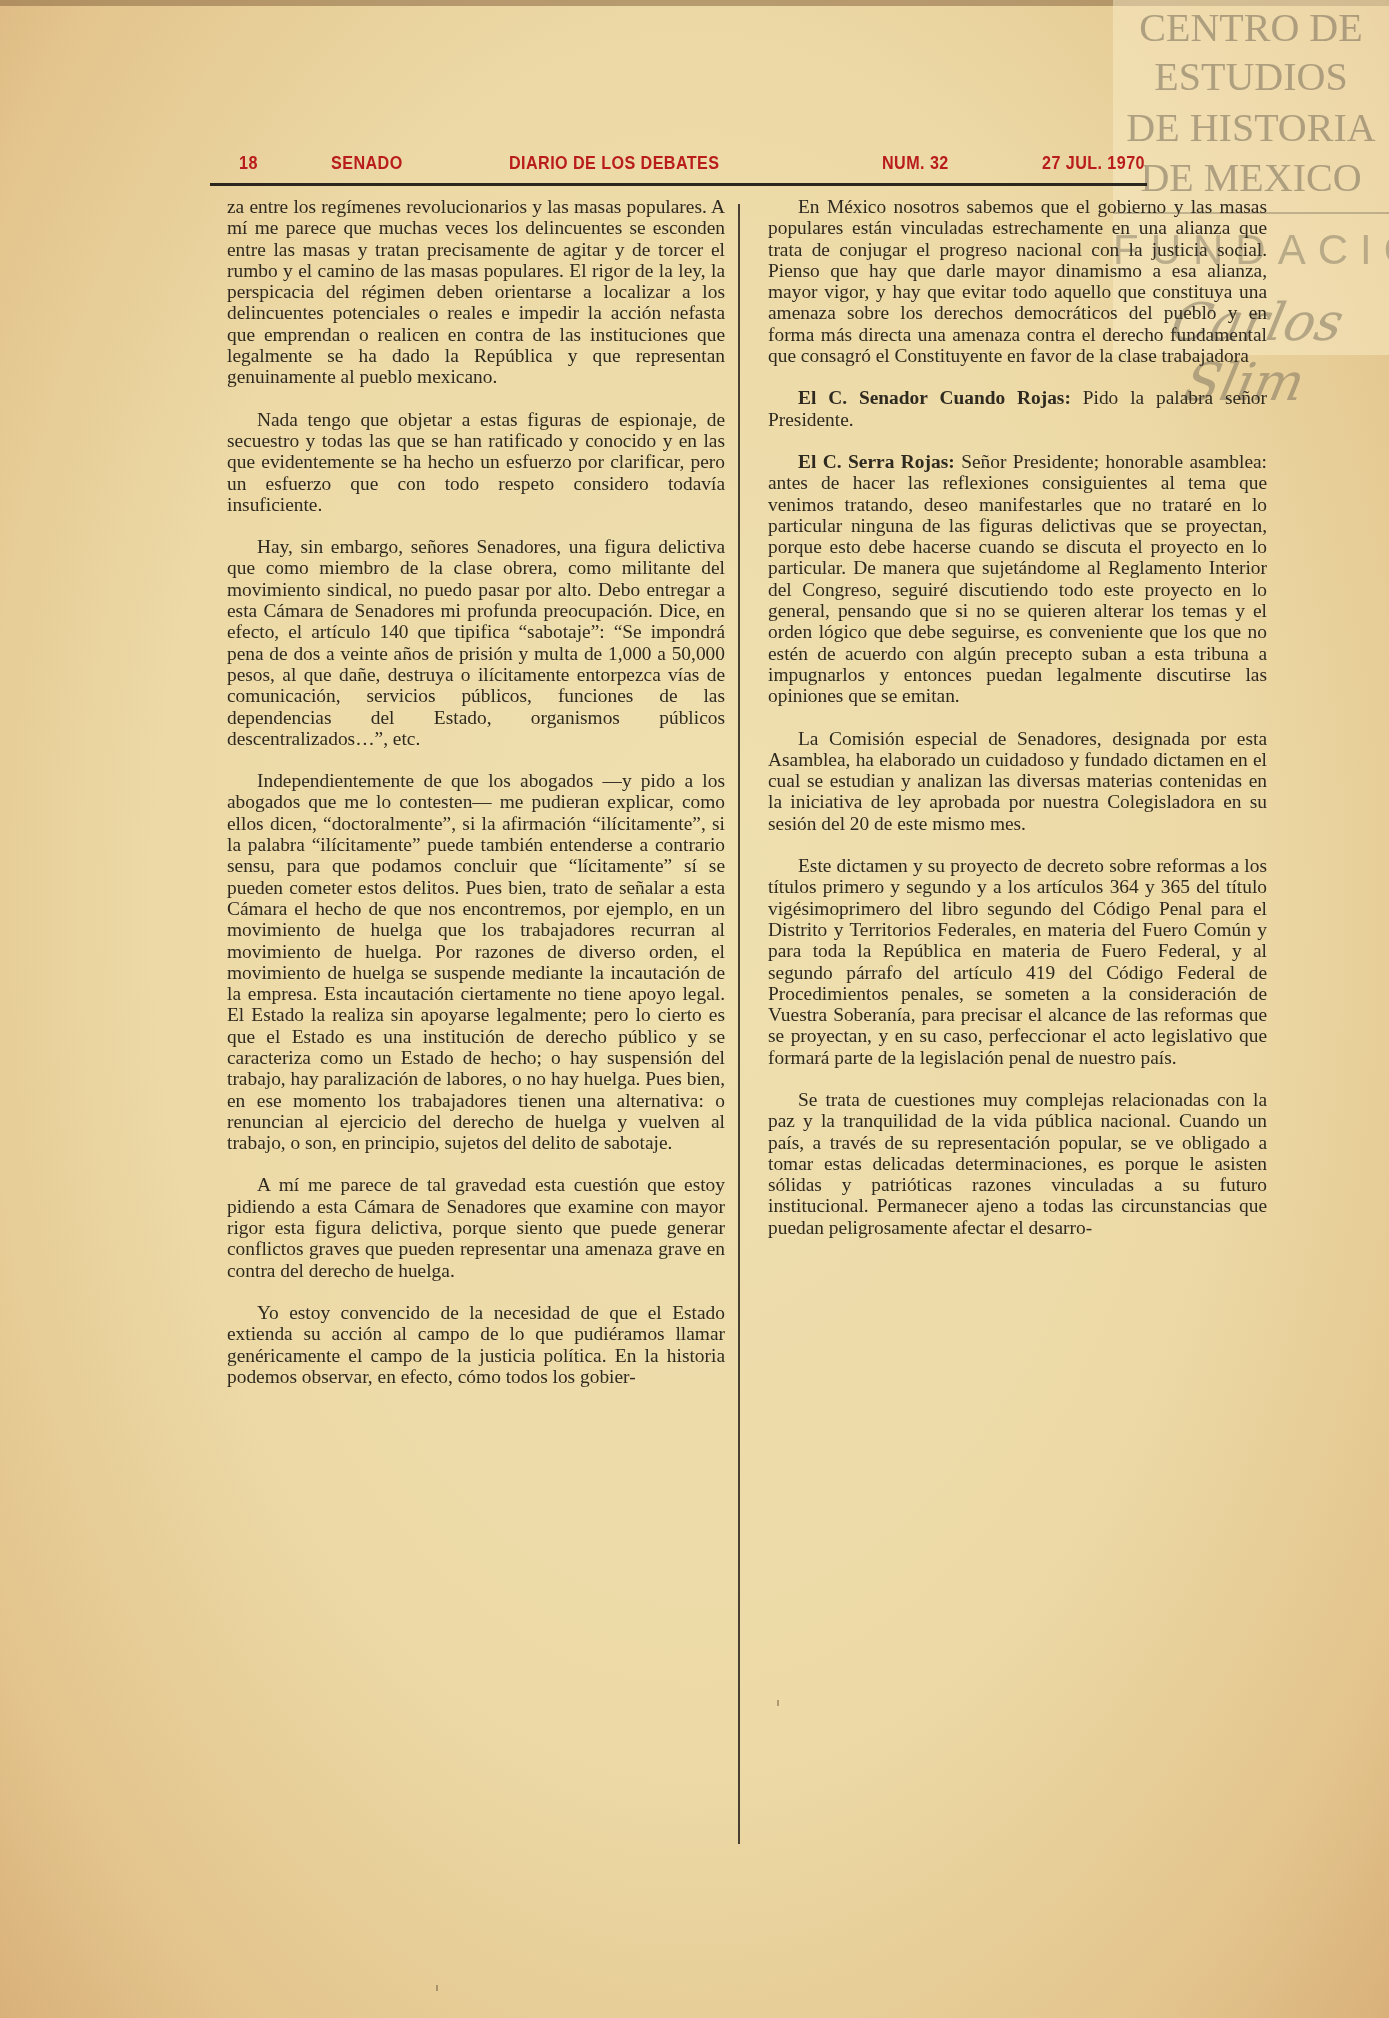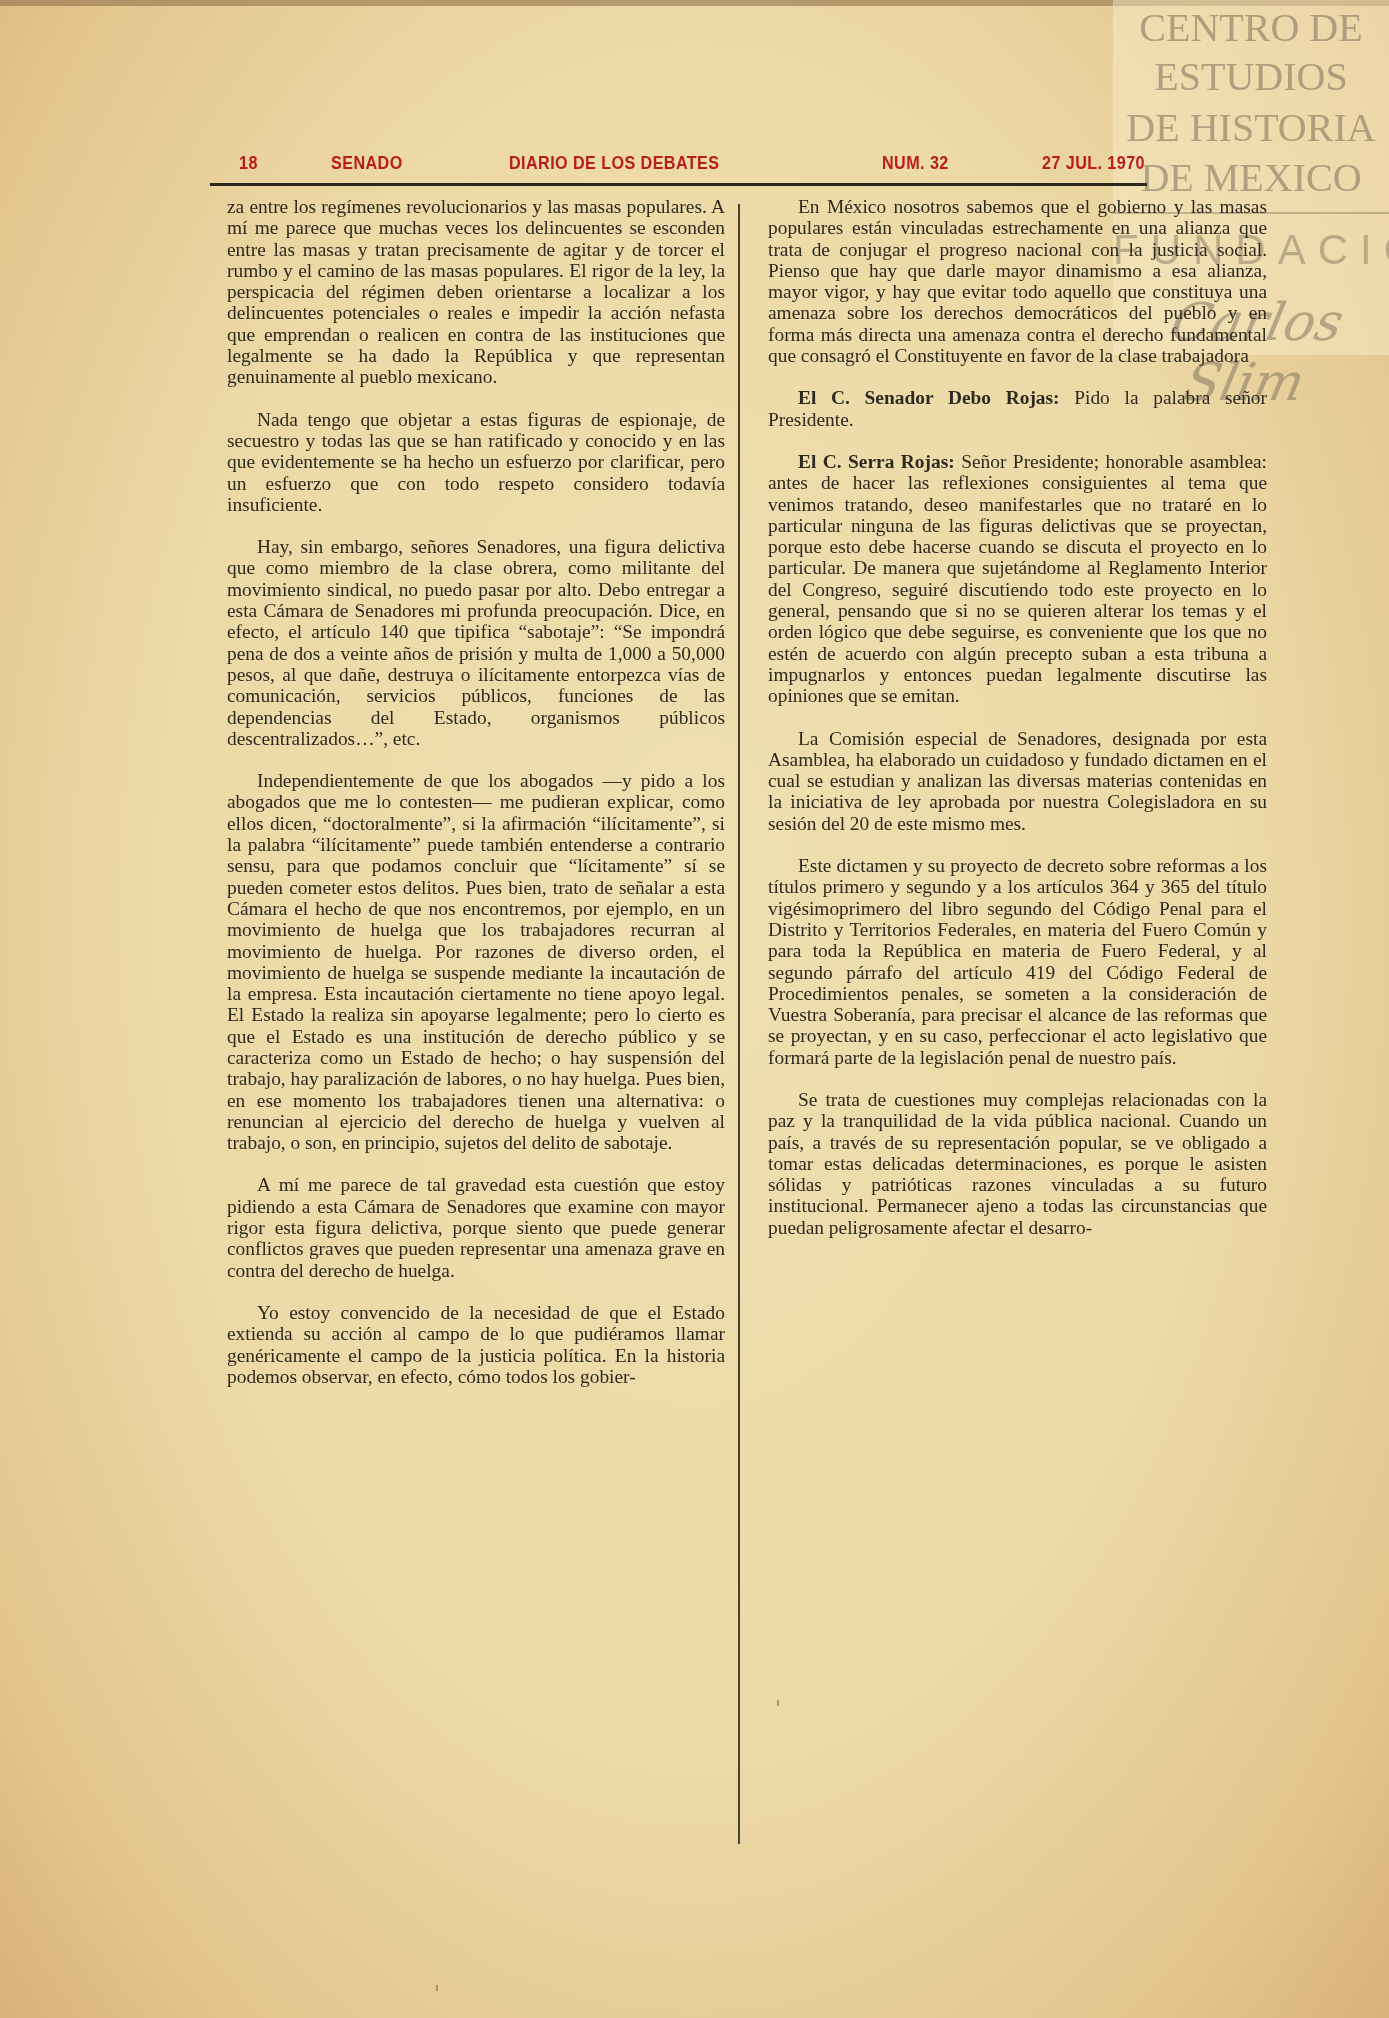--- a/index.html
+++ b/index.html
@@ -78,21 +78,21 @@
   <p>Yo estoy convencido de la necesidad de que el Estado extienda su acción al campo de lo que pudiéramos llamar genéricamente el campo de la justicia política. En la historia podemos observar, en efecto, cómo todos los gobier-</p>
 </div>
 
 <div class="col-divider"></div>
 
 <div class="col col-right">
   <p>
     <span>En México nosotros sabemos que el gobierno y las masas populares están vinculadas estrechamente en una alianza que trata de conjugar el progreso nacional con la justicia social. Pienso que hay que darle mayor dinamismo a esa alianza, mayor vigor, y hay que evitar todo aquello que constituya una amenaza sobre los derechos democráticos del pueblo y en forma más directa una amenaza contra el derecho fundamental que consagró el Constituyente en favor de la clase trabajadora</span>
   </p>
   <p>
-    <span class="speaker">El C. Senador Debo Rojas:</span><span> Pido la palabra señor Presidente.</span>
+    <span class="speaker">El C. Senador Cuando Rojas:</span><span> Pido la palabra señor Presidente.</span>
   </p>
   <p>
     <span class="speaker">El C. Serra Rojas:</span><span> Señor Presidente; honorable asamblea: antes de hacer las reflexiones consiguientes al tema que venimos tratando, deseo manifestarles que no trataré en lo particular ninguna de las figuras delictivas que se proyectan, porque esto debe hacerse cuando se discuta el proyecto en lo particular. De manera que sujetándome al Reglamento Interior del Congreso, seguiré discutiendo todo este proyecto en lo general, pensando que si no se quieren alterar los temas y el orden lógico que debe seguirse, es conveniente que los que no estén de acuerdo con algún precepto suban a esta tribuna a impugnarlos y entonces puedan legalmente discutirse las opiniones que se emitan.</span>
   </p>
   <p>
     <span>La Comisión especial de Senadores, designada por esta Asamblea, ha elaborado un cuidadoso y fundado dictamen en el cual se estudian y analizan las diversas materias contenidas en la iniciativa de ley aprobada por nuestra Colegisladora en su sesión del 20 de este mismo mes.</span>
   </p>
   <p>
     <span>Este dictamen y su proyecto de decreto sobre reformas a los títulos primero y segundo y a los artículos 364 y 365 del título vigésimoprimero del libro segundo del Código Penal para el Distrito y Territorios Federales, en materia del Fuero Común y para toda la República en materia de Fuero Federal, y al segundo párrafo del artículo 419 del Código Federal de Procedimientos penales, se someten a la consideración de Vuestra Soberanía, para precisar el alcance de las reformas que se proyectan, y en su caso, perfeccionar el acto legislativo que formará parte de la legislación penal de nuestro país.</span>
   </p>

